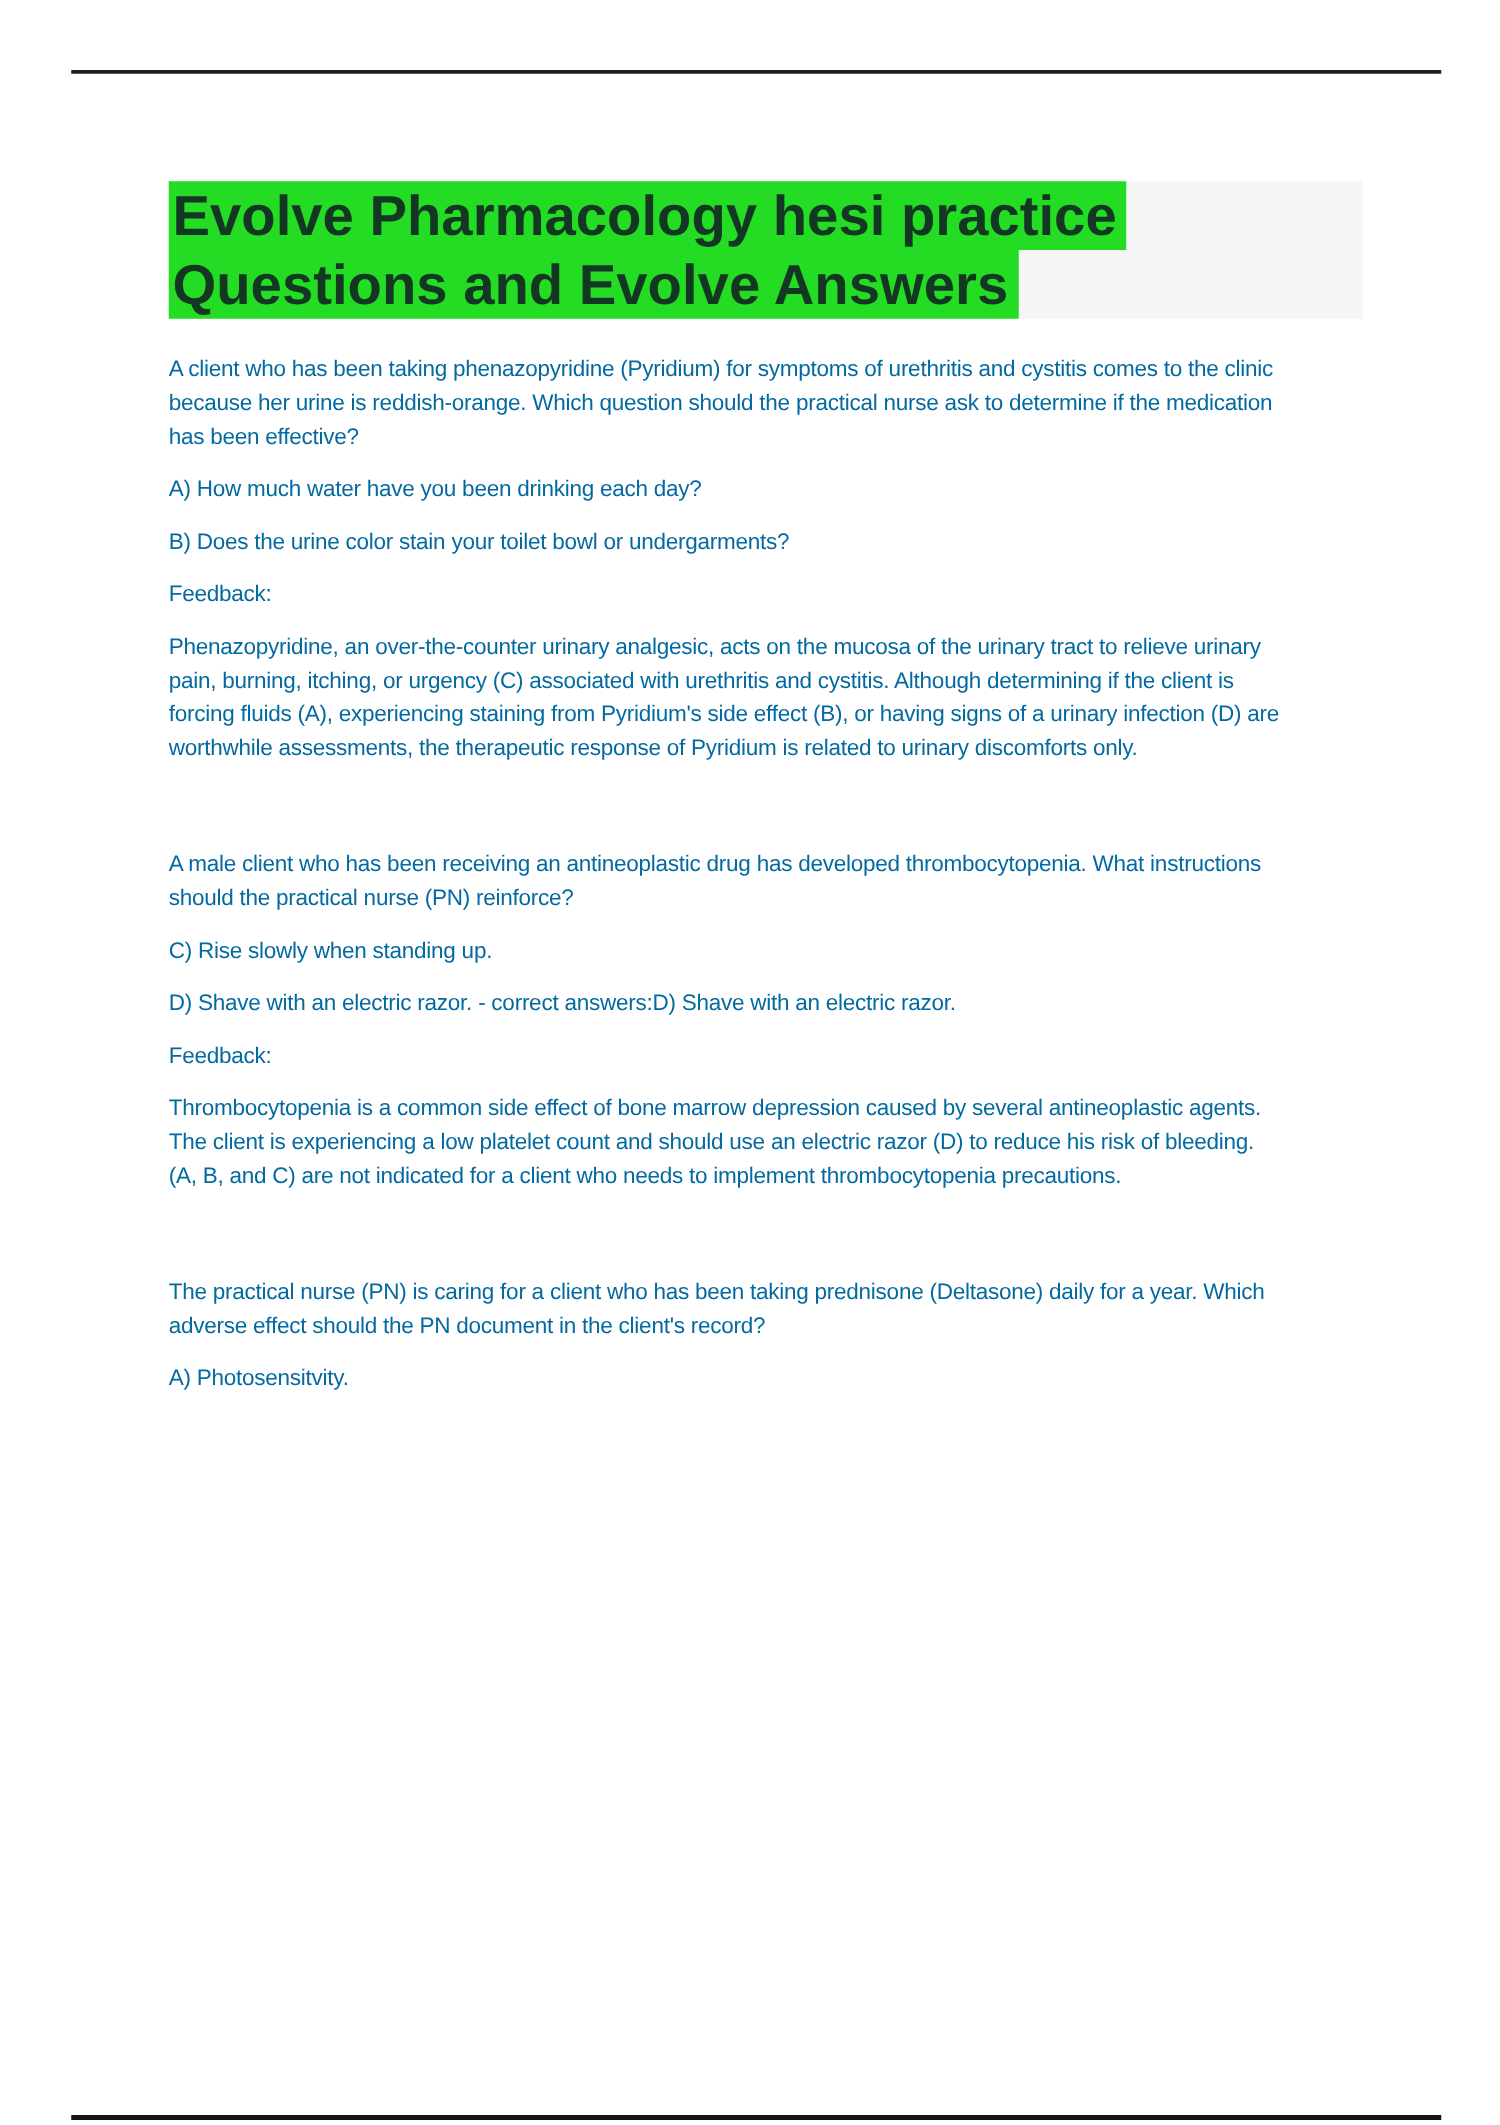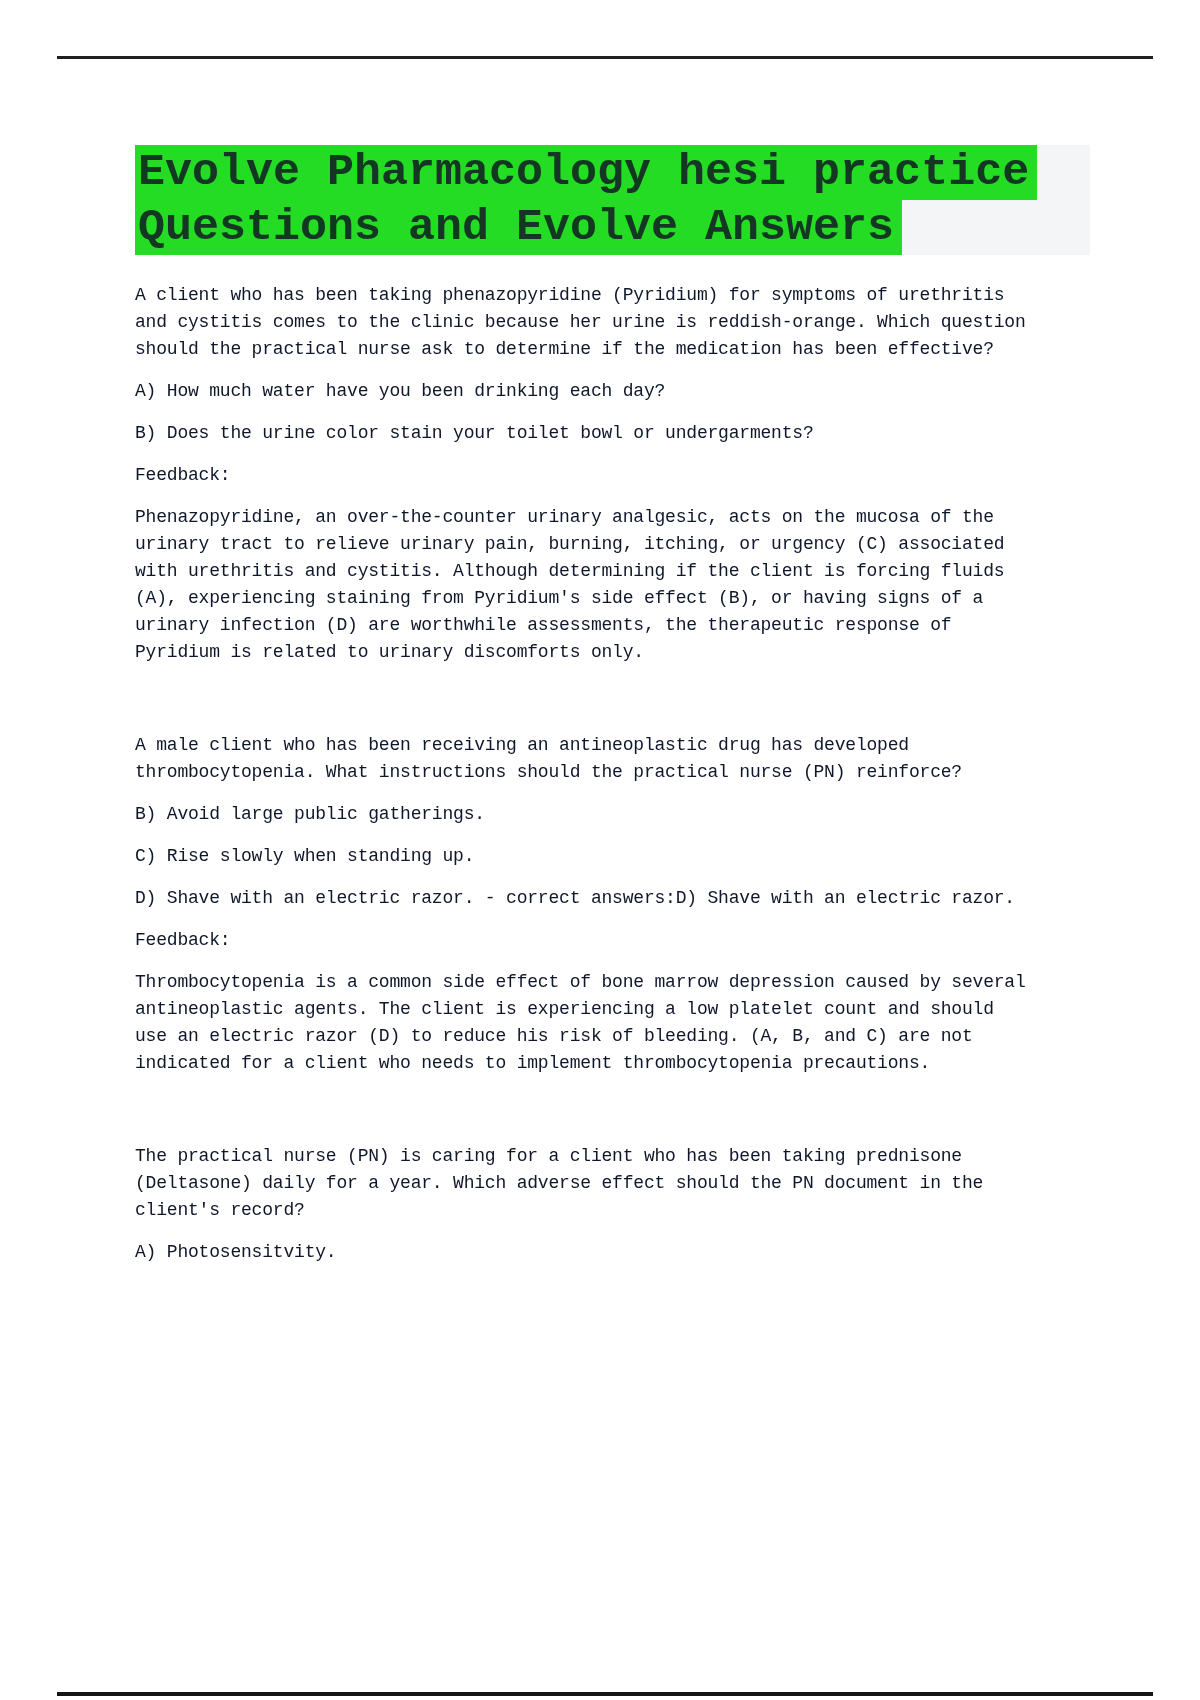--- a/index.html
+++ b/index.html
@@ -2,21 +2,21 @@
 <html><head>
 <meta charset="utf-8">
 <style>
   html,body{margin:0;padding:0;background:#ffffff;}
   .page{
     position:relative;
     width:1200px;
     height:1700px;
     background:#ffffff;
     overflow:hidden;
-    font-family:Liberation Mono, monospace;
+    font-family:Liberation Sans, sans-serif;
   }
   .rule{position:absolute;left:57px;width:1096px;background:#1f1f1f;}
   .rule-top{top:56px;height:3px;}
   .rule-bottom{top:1692px;height:4px;background:#151515;}
   .content{position:absolute;left:135px;top:145px;width:955px;}
   .title-panel{
     width:955px;
     background:#f3f5f7;
   }
   .doc-title{
@@ -32,21 +32,21 @@
     background:#25dc25;
     display:inline-block;
     padding:0 8px 0 3px;
   }
   .body{
     margin-top:27px;
     width:892px;
     font-size:18px;
     line-height:27px;
     letter-spacing:-0.2px;
-    color:#0f172a;
+    color:#0369a1;
   }
   .body p{margin:15px 0 0 0;}
   .body p:first-child{margin-top:0;}
   .q-gap{margin-top:66px !important;}
 </style>
 </head>
 <body>
 
 <div class="page">
 
@@ -63,21 +63,20 @@
 
     <div class="body">
 
       <p>A client who has been taking phenazopyridine (Pyridium) for symptoms of urethritis and cystitis comes to the clinic because her urine is reddish-orange. Which question should the practical nurse ask to determine if the medication has been effective?</p>
       <p>A) How much water have you been drinking each day?</p>
       <p>B) Does the urine color stain your toilet bowl or undergarments?</p>
       <p>Feedback:</p>
       <p>Phenazopyridine, an over-the-counter urinary analgesic, acts on the mucosa of the urinary tract to relieve urinary pain, burning, itching, or urgency (C) associated with urethritis and cystitis. Although determining if the client is forcing fluids (A), experiencing staining from Pyridium's side effect (B), or having signs of a urinary infection (D) are worthwhile assessments, the therapeutic response of Pyridium is related to urinary discomforts only.</p>
 
       <p class="q-gap">A male client who has been receiving an antineoplastic drug has developed thrombocytopenia. What instructions should the practical nurse (PN) reinforce?</p>
-      <p>B) Avoid large public gatherings.</p>
       <p>C) Rise slowly when standing up.</p>
       <p>D) Shave with an electric razor. - correct answers:D) Shave with an electric razor.</p>
       <p>Feedback:</p>
       <p>Thrombocytopenia is a common side effect of bone marrow depression caused by several antineoplastic agents. The client is experiencing a low platelet count and should use an electric razor (D) to reduce his risk of bleeding. (A, B, and C) are not indicated for a client who needs to implement thrombocytopenia precautions.</p>
 
       <p class="q-gap">The practical nurse (PN) is caring for a client who has been taking prednisone (Deltasone) daily for a year. Which adverse effect should the PN document in the client's record?</p>
       <p>A) Photosensitvity.</p>
 
     </div>
   </div>

